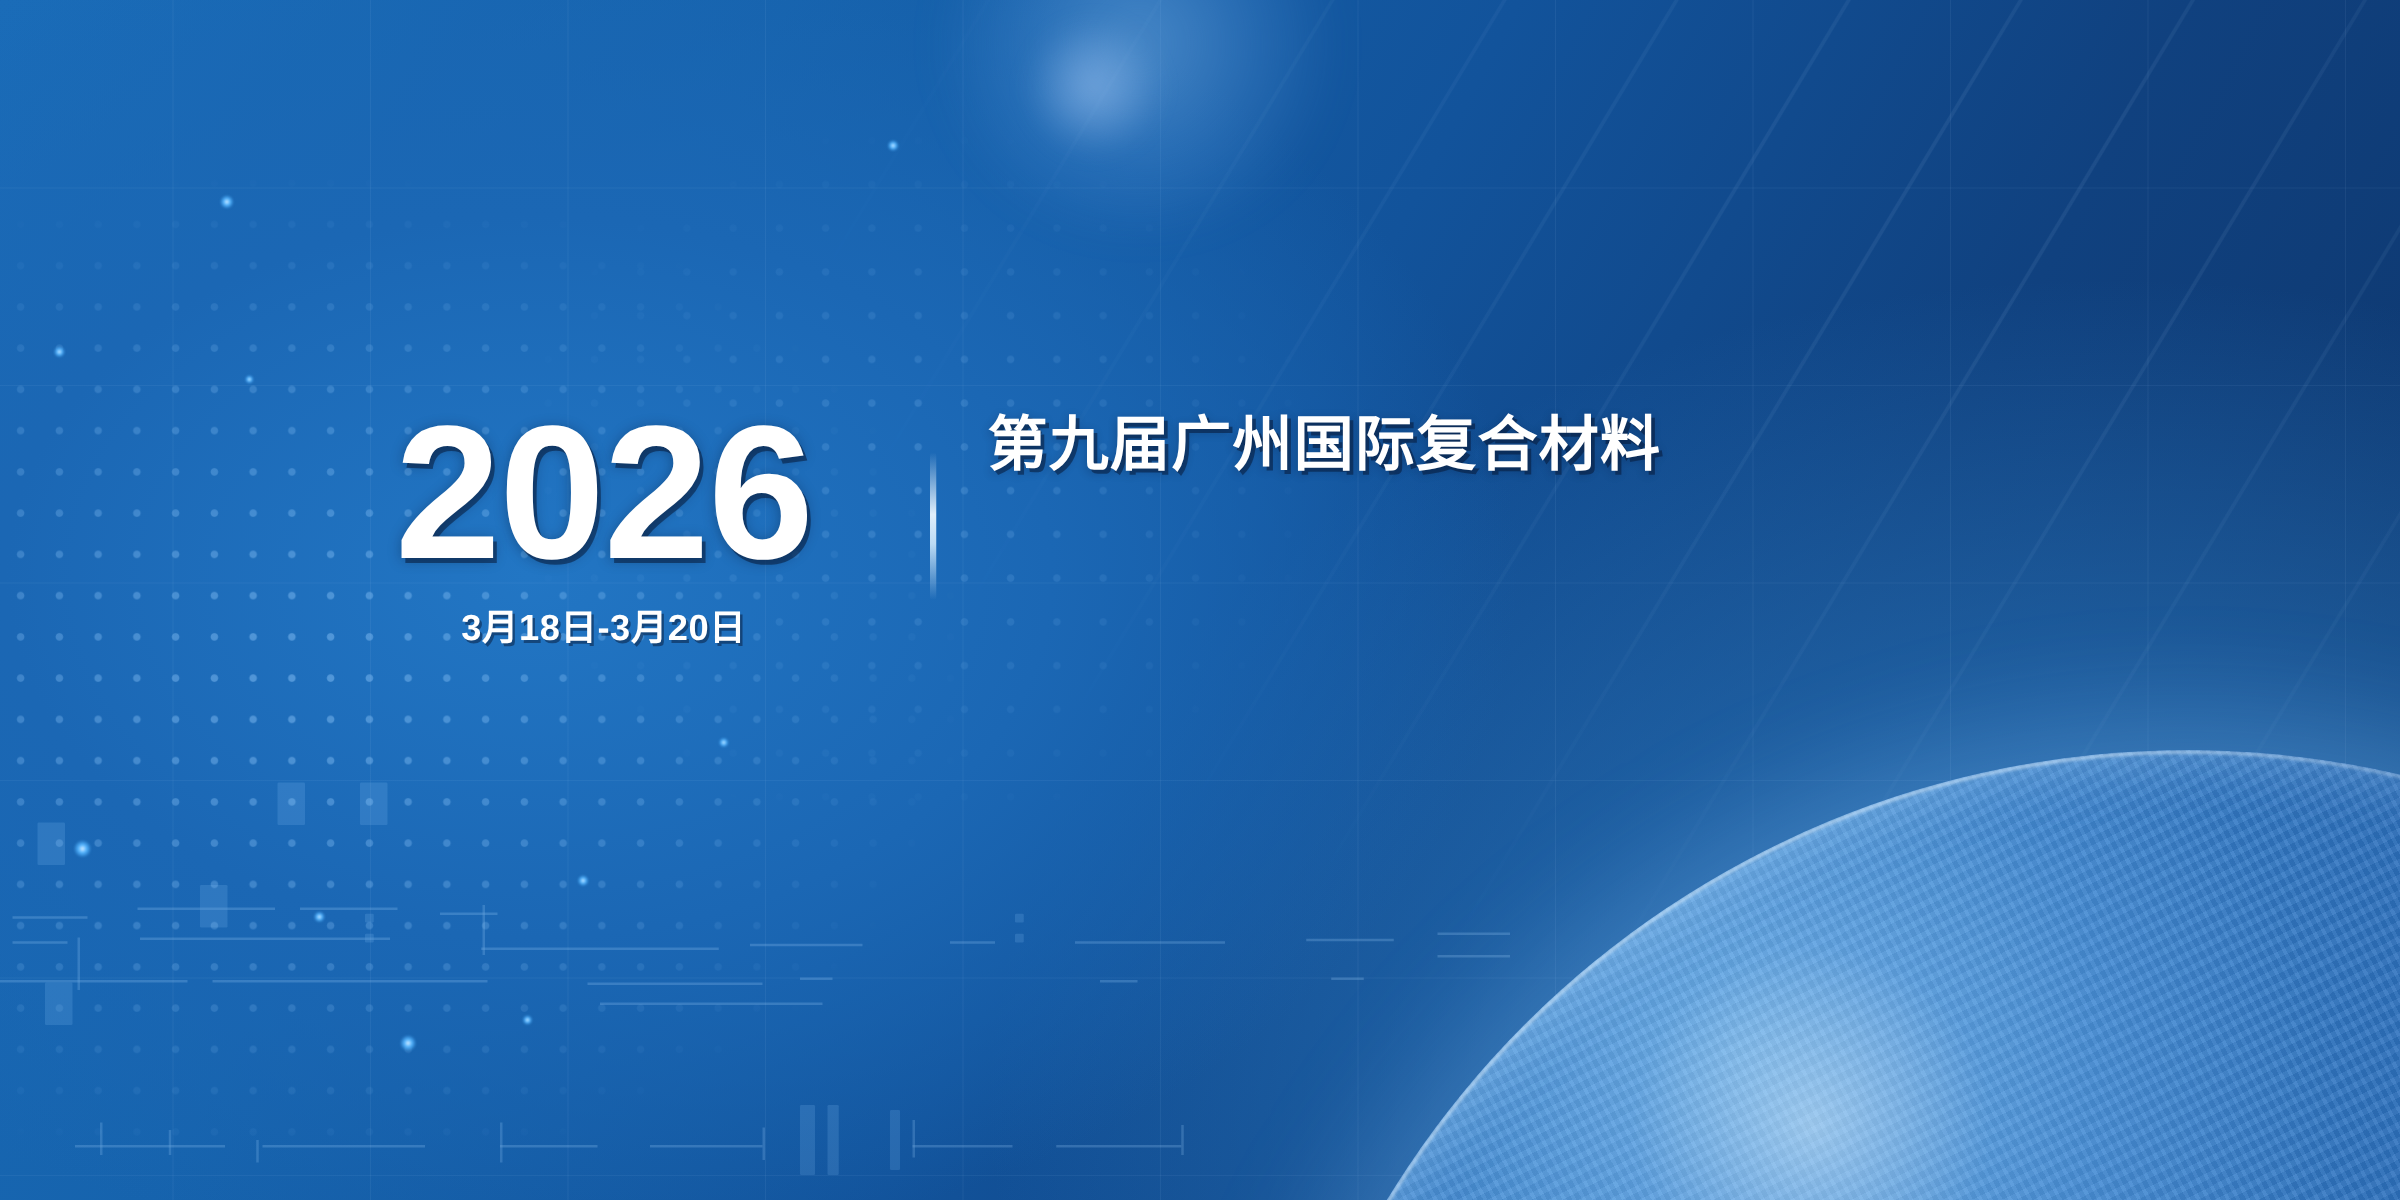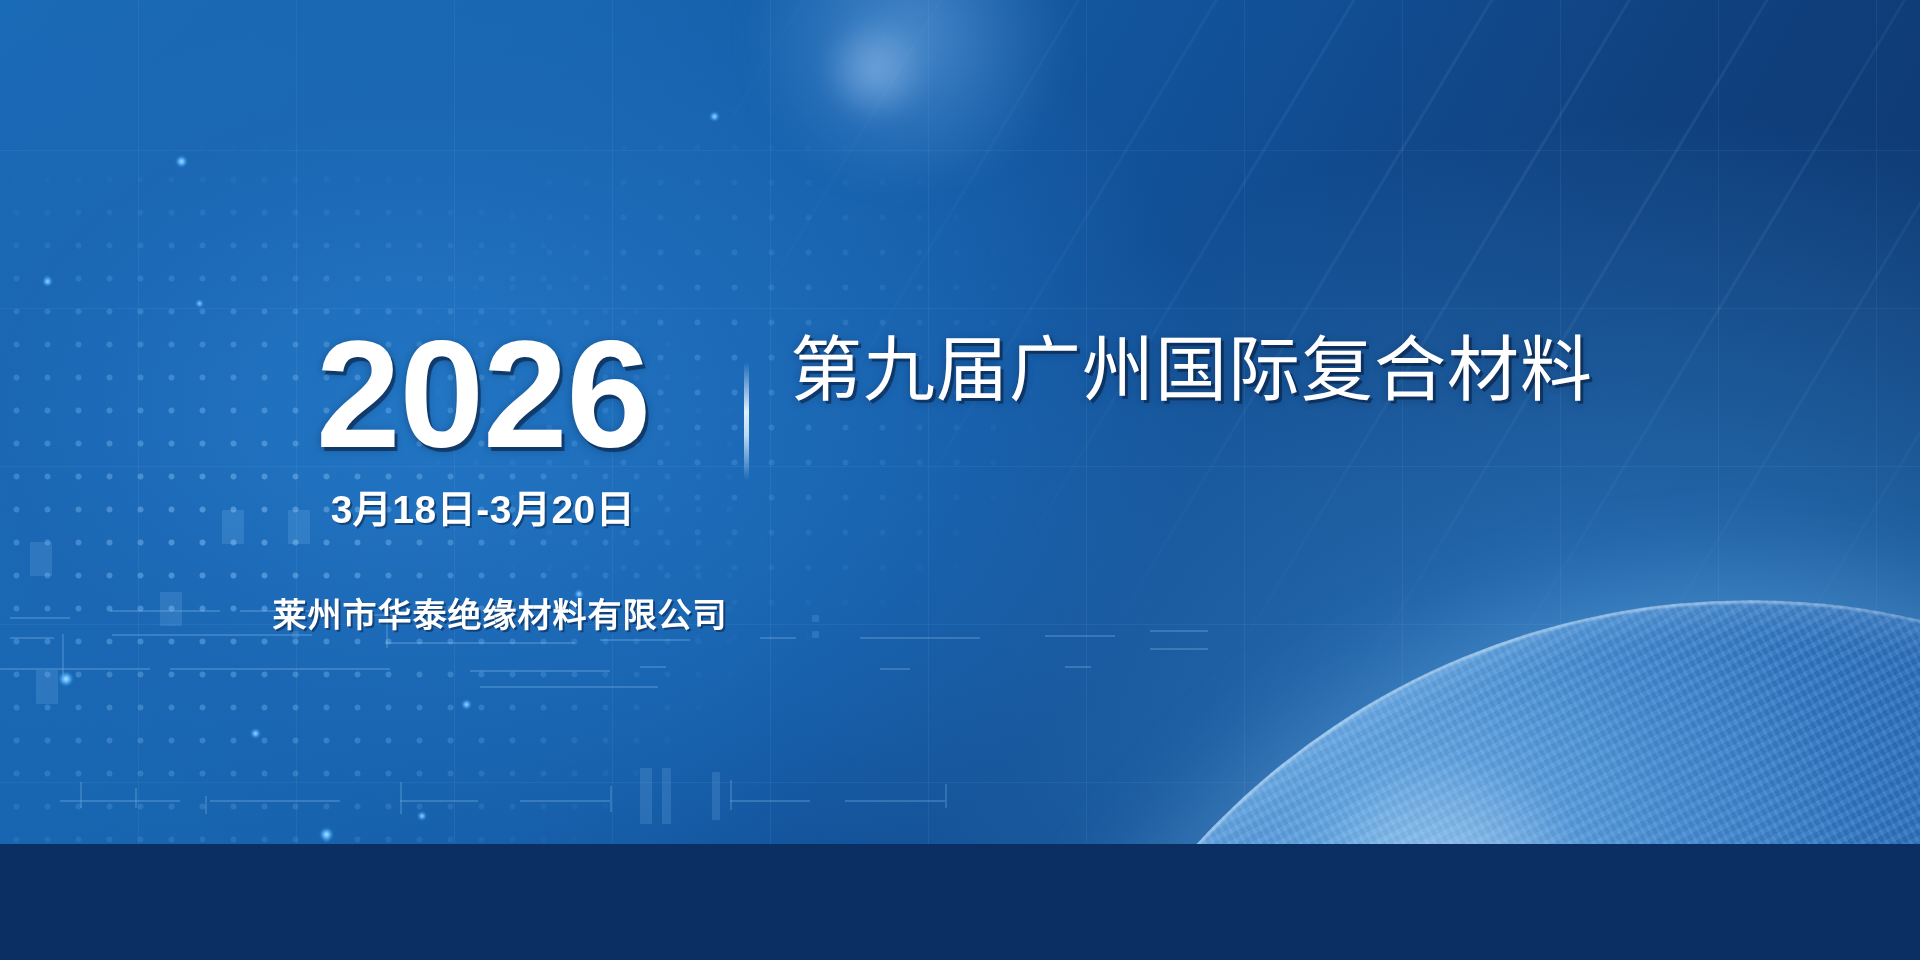--- a/index.html
+++ b/index.html
@@ -7,21 +7,21 @@
   html,body{
     width:1920px; height:960px;
     background:#0c2f63;
     font-family:"Liberation Sans","DejaVu Sans",sans-serif;
     overflow:hidden;
   }
 
   
   .banner{
     position:relative;
-    width:1920px; height:844px;
+    width:1920px; height:960px;
     overflow:hidden;
     background:
       radial-gradient(1100px 760px at 22% 48%, #2276c4 0%, #1b67b4 38%, rgba(21,90,166,0) 72%),
       radial-gradient(1500px 1100px at 88% 92%, #2e7fc6 0%, rgba(28,104,181,0) 60%),
       linear-gradient(118deg, #1a6cb8 0%, #1663ad 26%, #12539b 50%, #10417f 72%, #0d3469 100%);
   }
 
   
   .grid-lines{
     position:absolute; inset:0;
@@ -126,38 +126,38 @@
 
   .left-col{ position:absolute; left:248px; top:322px; width:470px; text-align:center; }
 
   .year{
     font-size:152px; line-height:.96; font-weight:bold; color:#ffffff;
     letter-spacing:-1px;
     text-shadow:3px 4px 0 rgba(8,26,56,.55), 0 2px 10px rgba(5,20,45,.35);
   }
   .dates{
     margin-top:10px;
-    font-size:39px; font-weight:bold; color:#ffffff; letter-spacing:.5px;
+    font-size:29px; font-weight:bold; color:#ffffff; letter-spacing:.5px;
     text-shadow:2px 2px 0 rgba(8,26,56,.5);
   }
   .company{
     position:absolute; left:240px; top:588px; width:520px; text-align:center;
     font-size:34px; font-weight:bold; color:#ffffff; letter-spacing:1px;
     text-shadow:2px 2px 0 rgba(8,26,56,.5);
   }
 
   .divider{
     position:absolute; left:744px; top:362px;
     width:5px; height:118px; border-radius:3px;
     background:linear-gradient(to bottom, rgba(200,228,255,0) 0%, rgba(235,246,255,.95) 42%, rgba(215,238,255,.85) 62%, rgba(200,228,255,0) 100%);
   }
 
   .right-col{ position:absolute; left:790px; top:330px; }
   .headline{
-    font-size:72px; line-height:1.13; font-weight:normal; color:#ffffff;
+    font-size:48px; line-height:1.13; font-weight:bold; color:#ffffff;
     letter-spacing:1px; white-space:nowrap;
     text-shadow:3px 3px 0 rgba(8,26,56,.55), 0 2px 8px rgba(5,20,45,.3);
   }
   .welcome{
     position:absolute; left:790px; top:575px;
     font-size:46px; font-weight:bold; color:#ffffff; letter-spacing:1px; white-space:nowrap;
     text-shadow:2px 3px 0 rgba(8,26,56,.5);
   }
 </style>
 </head>
@@ -239,21 +239,20 @@
   <div class="spark" style="left:575px;  top:590px; width:8px;  height:8px;"></div>
   <div class="spark" style="left:710px;  top:112px; width:9px;  height:9px;"></div>
 
   <div class="content">
 
     <div class="left-col">
       <div class="year">2026</div>
       <div class="dates">3月18日-3月20日</div>
     </div>
 
-    <div class="company">莱州市华泰绝缘材料有限公司</div>
 
     <div class="divider"></div>
 
     <div class="right-col">
       <div class="headline">第九届广州国际复合材料</div>
     </div>
 
 
   </div>
 </div>

